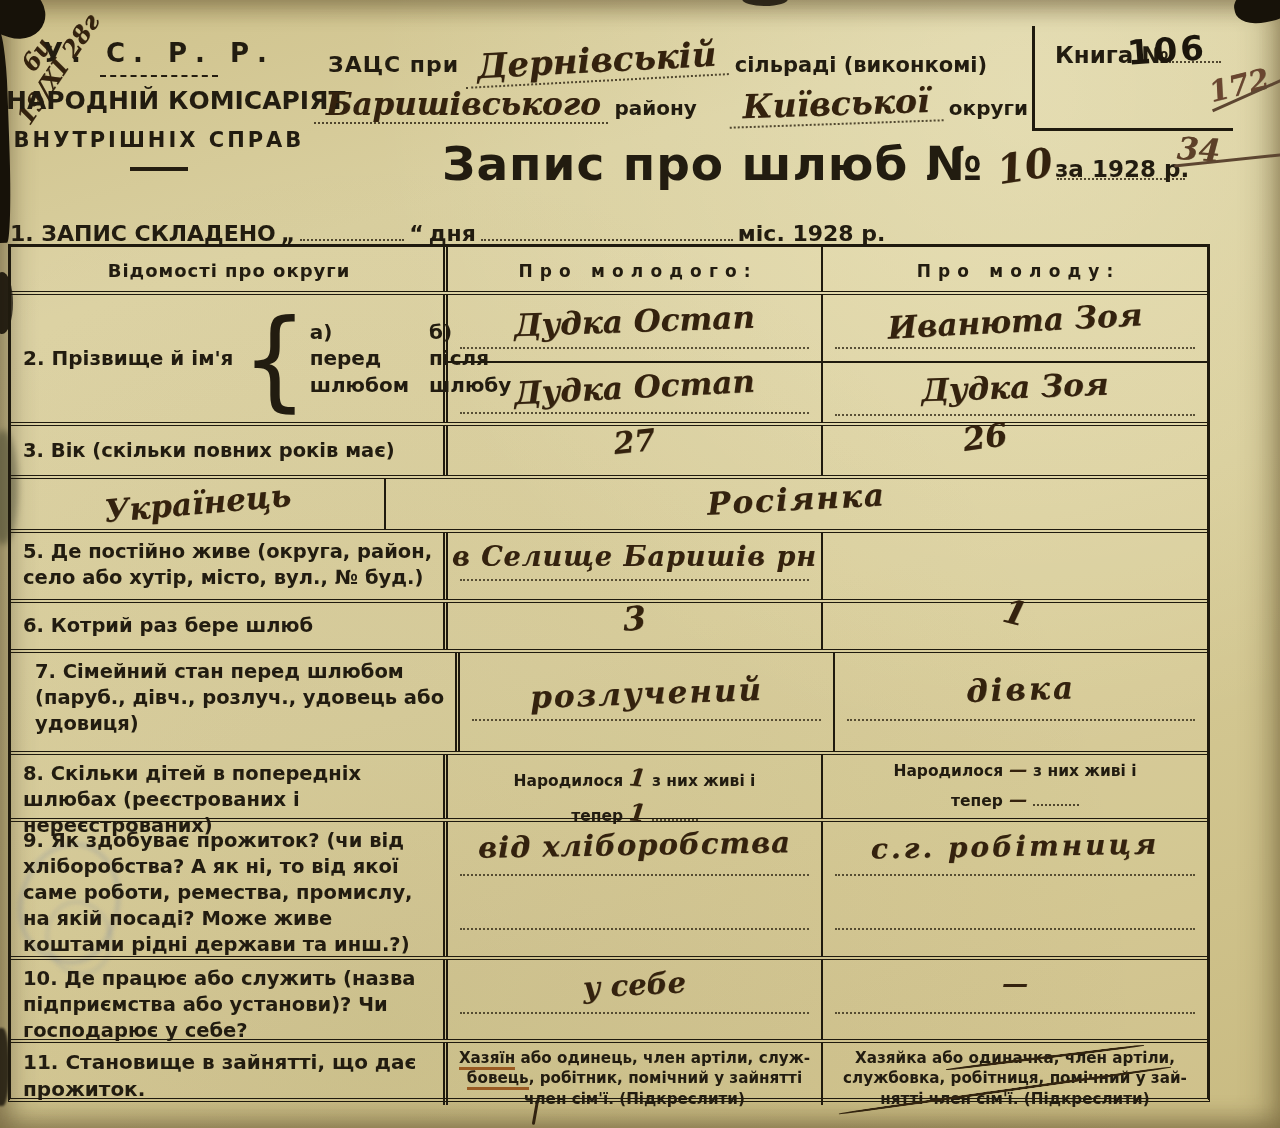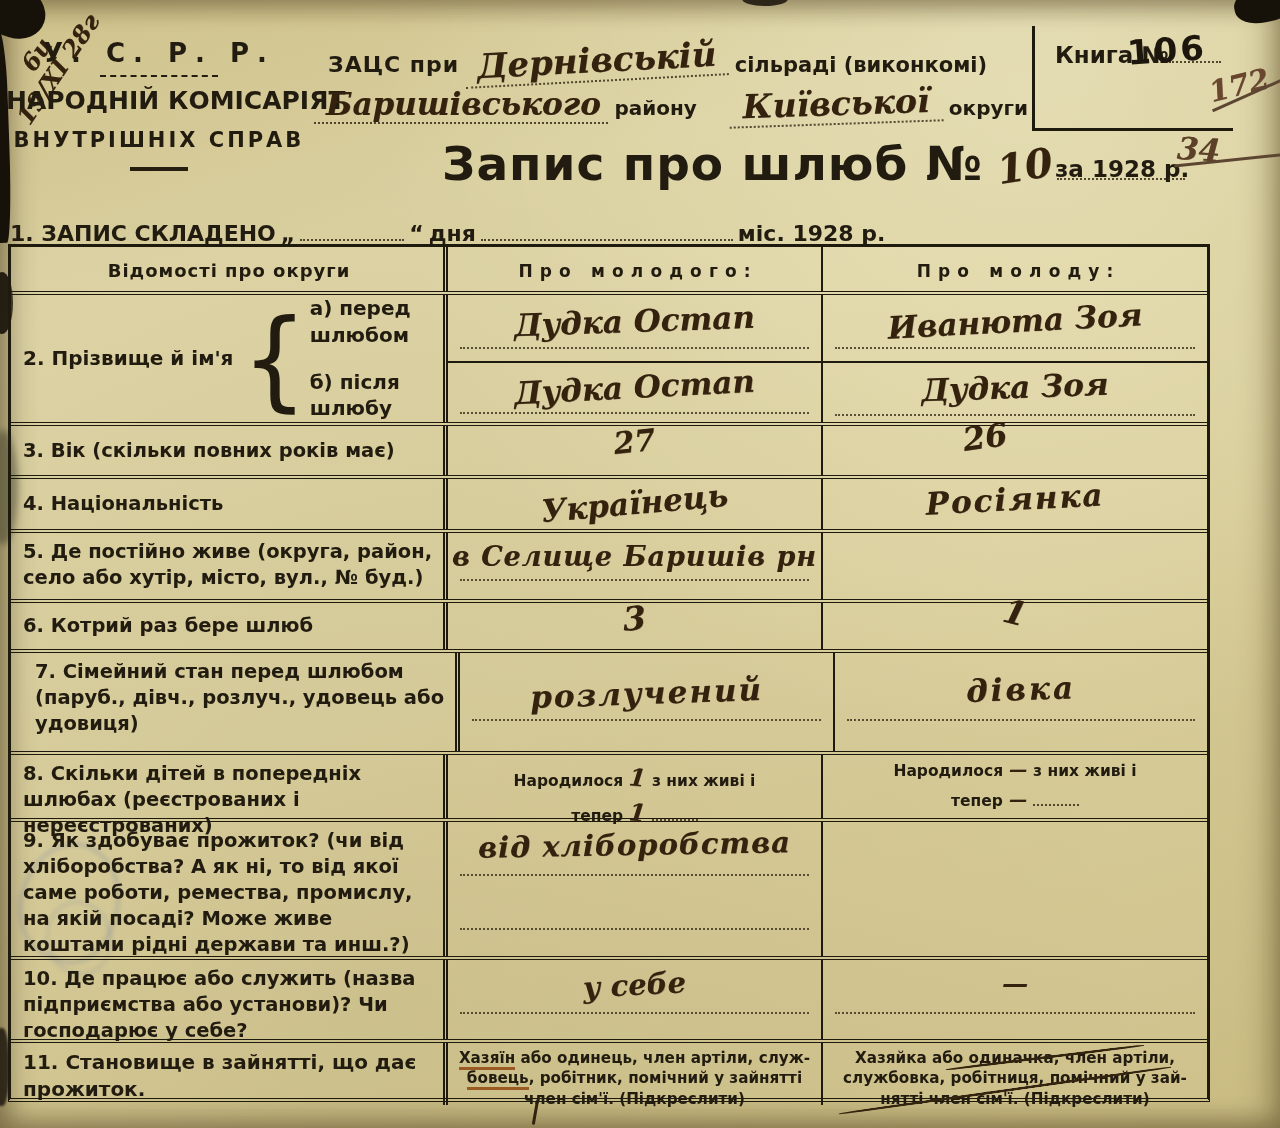--- a/index.html
+++ b/index.html
@@ -85,21 +85,21 @@
   .r6{height:50px;} .r7{height:102px;padding-left:12px;} .r8{height:67px;} .r9{height:138px;} .r10{height:83px;}
   .r11{height:66px;}
   .hcell{display:flex;align-items:center;justify-content:center;font-weight:bold;padding-top:4px;}
   .h-info{font-size:18px;letter-spacing:1px;}
   .h-gb{font-size:17px;letter-spacing:.42em;text-indent:.42em;}
   .val{position:absolute;left:0;right:0;text-align:center;white-space:nowrap;}
   
   .lbl2{display:flex;align-items:center;padding-top:0;}
   .lbl2-text{font-size:20px;white-space:nowrap;}
   .brace{font-size:104px;font-weight:400;line-height:1;margin:0 2px 0 8px;transform:scaleY(1.05);}
-  .sub-labels{display:flex;flex-direction:column;gap:20px;font-size:20px;}
+  .sub-labels{display:flex;flex-direction:row;gap:20px;font-size:20px;}
   .half{position:absolute;left:0;right:0;height:66px;}
   .half.bot{top:66px;height:65px;}
   .half.topline{border-bottom:2px solid #1f1a0e;}
   .name{font-size:31px;top:8px;}
   
   .stroke{position:absolute;height:0;border-top:3px solid #33240f;border-radius:40%;}
   .s1{left:122px;top:13px;width:200px;transform:rotate(-7deg);}
   .s2{left:14px;top:46px;width:336px;transform:rotate(-8deg);}
   .opts{font-size:15.2px;font-weight:bold;line-height:1.34;padding:5px 10px 0;text-align:center;}
   .pen-underline{border-bottom:3px solid #9a5a22;}
@@ -220,21 +220,20 @@
       <div class="c-label" style="padding-top:12px;">3. Вік (скільки повних років має)</div>
       <div class="c-groom">
         <span class="val hw" style="font-size:30px;top:-2px;transform:rotate(-6deg);">27</span>
       </div>
       <div class="c-bride">
         <span class="val hw" style="font-size:32px;top:-8px;left:-60px;transform:rotate(-8deg);">26</span>
       </div>
     </div>
 
     <div class="trow r4">
-      <div class="c-label" style="padding-top:12px;">4. Національність</div>
       <div class="c-groom">
         <span class="val hw" style="font-size:31px;top:6px;transform:rotate(-5deg);">Українець</span>
       </div>
       <div class="c-bride">
         <span class="val hw" style="font-size:31px;top:2px;transform:rotate(-3deg);letter-spacing:2px;">Росіянка</span>
       </div>
     </div>
 
     <div class="trow r5">
       <div class="c-label">5. Де постійно живе (округа, район, село або хутір, місто, вул., № буд.)</div>
@@ -294,20 +293,25 @@
       </div>
     </div>
 
     <div class="trow r9">
       <div class="c-label">9. Як здобуває прожиток? (чи від хліборобства? А як ні, то від якої саме роботи, ремества, промислу, на якій посаді? Може живе коштами рідні держави та инш.?)</div>
       <div class="c-groom">
         <span class="val hw" style="font-size:29px;top:6px;letter-spacing:1px;transform:rotate(-1deg);">від хліборобства</span>
         <span class="dot-abs" style="top:52px;"></span>
         <span class="dot-abs" style="top:106px;"></span>
       </div>
+      <div class="c-bride">
+        <span class="val hw" style="font-size:28px;top:8px;letter-spacing:3px;transform:rotate(-1deg);">с.г. робітниця</span>
+        <span class="dot-abs" style="top:52px;"></span>
+        <span class="dot-abs" style="top:106px;"></span>
+      </div>
     </div>
 
     <div class="trow r10">
       <div class="c-label">10. Де працює або служить (назва підприємства або установи)? Чи господарює у себе?</div>
       <div class="c-groom">
         <span class="val hw" style="font-size:29px;top:8px;transform:rotate(-3deg);">у себе</span>
         <span class="dot-abs" style="top:52px;"></span>
       </div>
       <div class="c-bride">
         <span class="val hw" style="font-size:26px;top:8px;">—</span>

